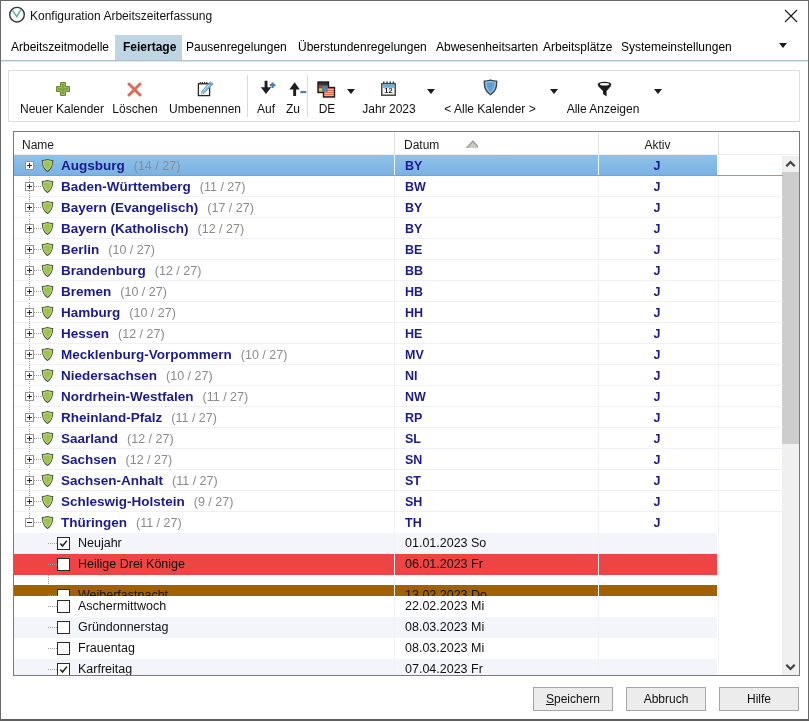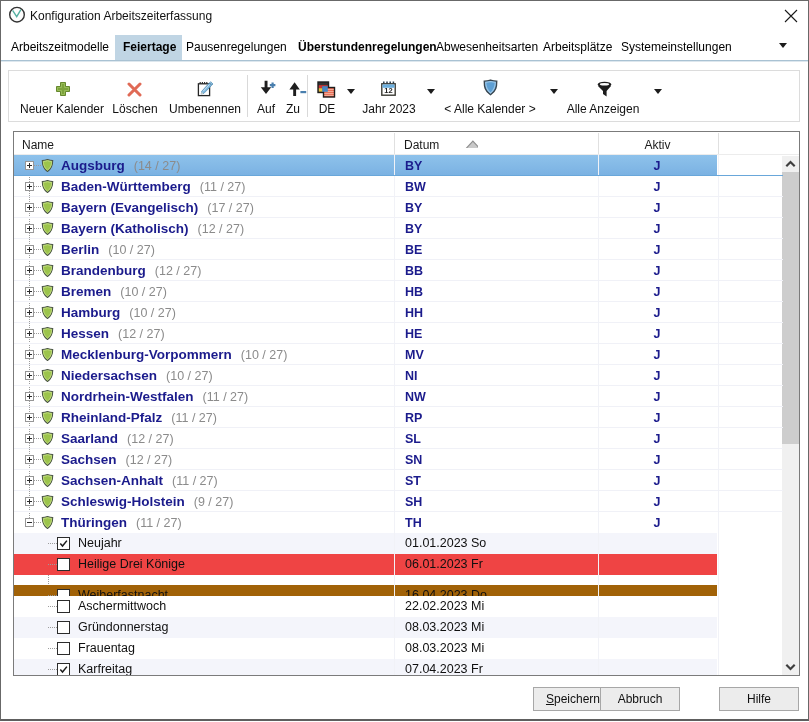--- a/index.html
+++ b/index.html
@@ -53,21 +53,21 @@
     <path d="M4.6 4.4 L8.7 10.6 L12.9 3.7" fill="none" stroke="#55b0a2" stroke-width="1.4"></path>
   </svg>
 <div id="title">Konfiguration Arbeitszeiterfassung</div>
 <svg class="abs" style="left:784px;top:9px" width="14" height="14" viewBox="0 0 14 14">
     <path d="M1 1 L13 13 M13 1 L1 13" stroke="#1a1a1a" stroke-width="1.1"></path>
   </svg>
 <div id="tabsel"></div>
 <div class="tab" style="left:11px;">Arbeitszeitmodelle</div>
 <div class="tab" style="left:123px;font-weight:bold;">Feiertage</div>
 <div class="tab" style="left:186px;">Pausenregelungen</div>
-<div class="tab" style="left:298px;font-weight:bold;">Überstundenregelungen</div>
+<div class="tab" style="left:298px;">Überstundenregelungen</div>
 <div class="tab" style="left:436px;">Abwesenheitsarten</div>
 <div class="tab" style="left:543px;">Arbeitsplätze</div>
 <div class="tab" style="left:621px;">Systemeinstellungen</div>
 <div class="darr" style="left:779px;top:43px"></div>
 <div id="tabline"></div>
 <div id="tbar">
 <svg class="abs" style="left:46px;top:10px" width="16" height="16" viewBox="0 0 16 16">
       <path d="M5.5 1.5 h5 v4 h4 v5 h-4 v4 h-5 v-4 h-4 v-5 h4 Z" fill="#7da33c" stroke="#66882e" stroke-width="1"></path>
       <path d="M6.5 2.5 h3 v4 h4 v3 h-4 v4 h-3 v-4 h-4 v-3 h4 Z" fill="none" stroke="#98bd58" stroke-width="1"></path>
     </svg>
@@ -379,21 +379,21 @@
 <div class="cb">
 </div>
 <div class="lbl">Heilige Drei Könige</div>
 <div class="dt">06.01.2023 Fr</div>
 </div>
 <div class="crow" style="top:453px;background:#a16207">
 <div class="doth" style="left:34px;top:10px;width:10px"></div>
 <div class="cb">
 </div>
 <div class="lbl">Weiberfastnacht</div>
-<div class="dt">16.04.2023 Do</div>
+<div class="dt">13.02.2023 Do</div>
 </div>
 <div class="crow" style="top:464px;background:#ffffff">
 <div class="doth" style="left:34px;top:10px;width:10px"></div>
 <div class="cb">
 </div>
 <div class="lbl">Aschermittwoch</div>
 <div class="dt">22.02.2023 Mi</div>
 </div>
 <div class="crow" style="top:485px;background:#f4f5fb">
 <div class="doth" style="left:34px;top:10px;width:10px"></div>
@@ -423,13 +423,13 @@
 <div id="sthumb"></div>
 <svg class="sarr" style="top:0">
         <path d="M4.3 10.2 L8.5 6 L12.7 10.2" fill="none" stroke="#3f3f3f" stroke-width="2.2"></path>
       </svg>
 <svg class="sarr" style="bottom:1px">
         <path d="M4.3 6.8 L8.5 11 L12.7 6.8" fill="none" stroke="#3f3f3f" stroke-width="2.2"></path>
       </svg>
 </div>
 </div>
 <div class="btn" style="left:533px"><span style="text-decoration:underline">S</span>peichern</div>
-<div class="btn" style="left:600px">Abbruch</div>
+<div class="btn" style="left:626px">Abbruch</div>
 <div class="btn" style="left:719px">Hilfe</div>
 </body></html>

